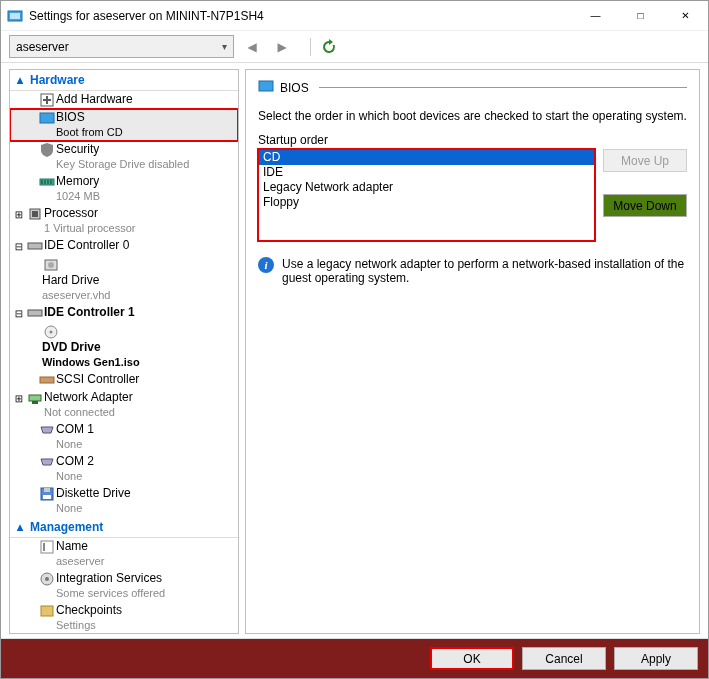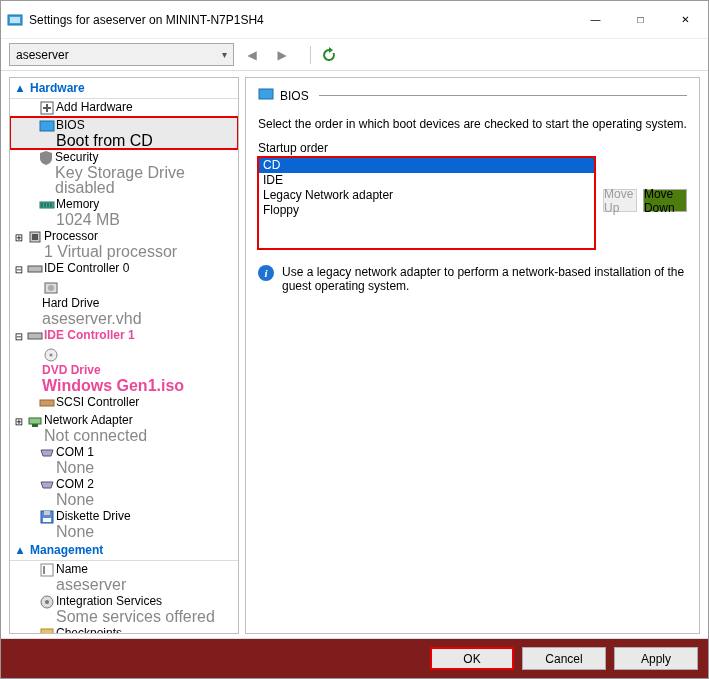--- a/index.html
+++ b/index.html
@@ -10,21 +10,21 @@
     color: #000;
     background: #fff;
     width: 709px;
     height: 679px;
     display: flex;
     flex-direction: column;
     border: 1px solid #999;
   }
   
   .titlebar {
-    height: 38px;
+    height: 30px;
     background: #fff;
     display: flex;
     align-items: center;
     padding: 0 0 0 6px;
     border-bottom: 1px solid #eee;
   }
   .titlebar .appicon {
     width: 16px; height: 16px; margin-right: 6px;
     display:flex; align-items:center; justify-content:center;
   }
@@ -82,26 +82,26 @@
   .treerow {
     display:flex; align-items:flex-start;
     padding: 1px 2px 1px 2px;
     line-height:15px;
     min-height:15px;
   }
   .treerow .exp { width:14px; text-align:center; color:#000; font-size:10px; padding-top:1px;}
   .treerow .iconcell { width:18px; height:16px; display:flex; align-items:center; justify-content:center; flex-shrink:0;}
   .treerow .lbls { display:flex; flex-direction:column;}
   .treerow .main { color:#000;}
-  .treerow .sub { color:#888; font-size:16px;}
+  .treerow .sub { color:#888; font-size:11px;}
   .indent1 { padding-left: 14px; }
   .indent2 { padding-left: 32px; flex-direction: column; }
   .selected { background:#eaeaea;}
   .selected .main, .selected .sub { color:#000;}
-  .highlighted .main, .highlighted .sub { color:#ec4899; font-weight:bold;}
+  .highlighted .main, .highlighted .sub { color:#000000; font-weight:bold;}
   .redbox { outline: 2px solid #e60000; outline-offset: -1px; }
   
   .rightpane {
     flex:1;
     border:1px solid #bfbfbf;
     background:#fff;
     padding: 8px 12px;
     display:flex; flex-direction:column;
   }
   .panetitle {
@@ -118,21 +118,21 @@
   .listbox {
     flex:1;
     border:1px solid #7a7a7a;
     height: 92px;
     background:#fff;
     overflow:hidden;
   }
   .listbox.redbox { outline:2px solid #e60000; outline-offset:-1px;}
   .listitem { padding: 0 4px; height:15px; line-height:15px;}
   .listitem.sel { background:#0a64d1; color:#fff;}
-  .btncol { display:flex; gap:6px; width:84px;margin-top:32px;}
+  .btncol { display:flex; flex-direction:column; gap:22px; width:84px;}
   .wbtn {
     height:23px; border:1px solid #adadad;
     background:#4d7c0f;
     display:flex; align-items:center; justify-content:center;
   }
   .wbtn.disabled { color:#9c9c9c; background:#efefef; border-color:#cfcfcf;}
   .infobox {
     margin-top:16px; display:flex; gap:8px; align-items:flex-start;
     color:#000;
   }

